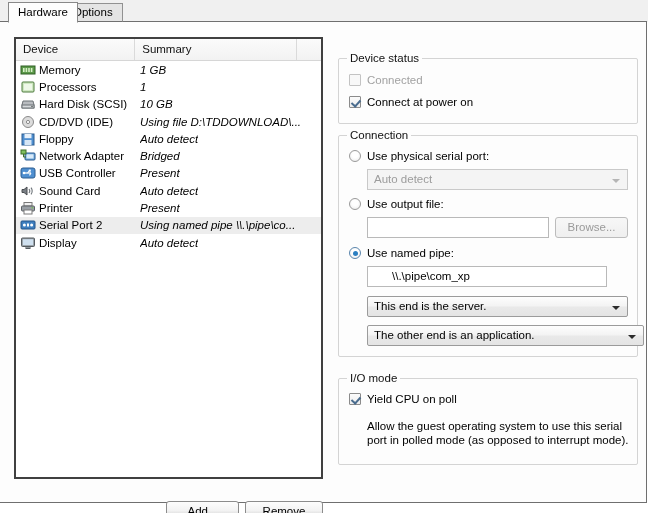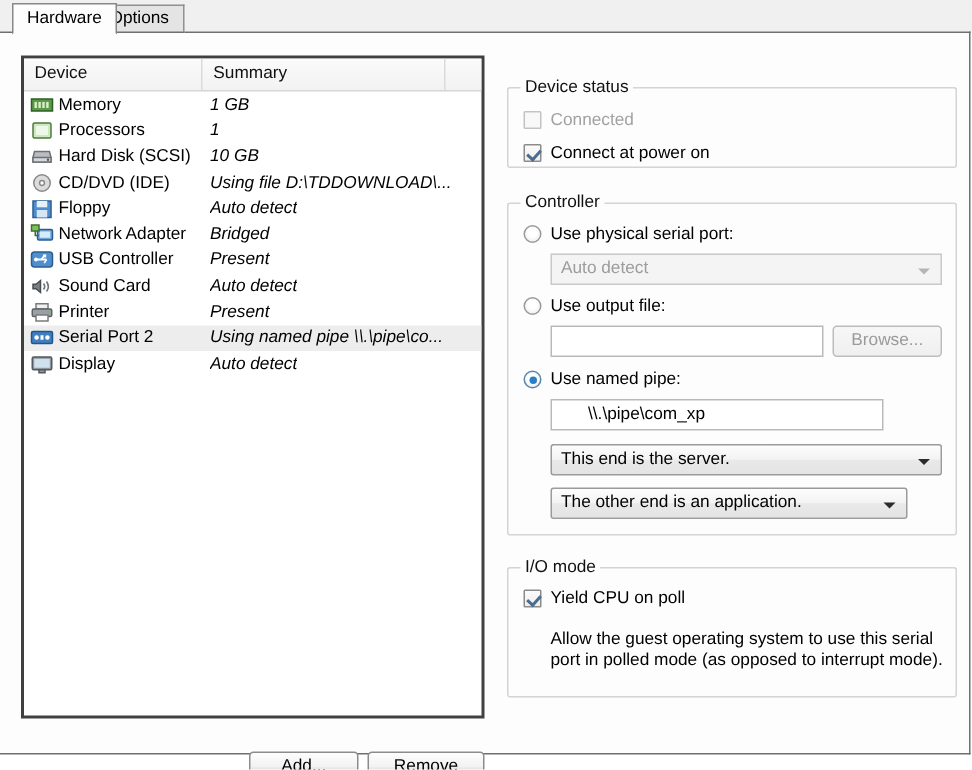--- a/index.html
+++ b/index.html
@@ -154,21 +154,21 @@
     border-radius: 2px;
   }
   .group > .legend {
     position: absolute;
     top: -7px; left: 8px;
     background: #fdfdfd;
     padding: 0 3px;
     font-size: 11.5px;
     color: #111;
   }
-  #group-device-status { left: 338px; top: 36px; width: 300px; height: 54px; }
+  #group-device-status { left: 338px; top: 36px; width: 300px; height: 66px; }
   #group-connection   { left: 338px; top: 113px; width: 300px; height: 222px; }
   #group-io-mode      { left: 338px; top: 356px; width: 300px; height: 87px; }
 
   
   .chkrow, .radiorow {
     position: absolute;
     display: flex;
     align-items: center;
     font-size: 11.5px;
   }
@@ -408,21 +408,21 @@
       <span class="lbl-disabled">Connected</span>
     </div>
 
     <div class="chkrow" style="left:10px; top:37px;">
       <span class="cbox checked"></span>
       <span>Connect at power on</span>
     </div>
   </div>
 
   <div class="group" id="group-connection">
-    <span class="legend">Controller</span>
+    <span class="legend">Connection</span>
 
     <div class="radiorow" style="left:10px; top:14px;">
       <span class="rbtn"></span>
       <span>Use physical serial port:</span>
     </div>
 
     <div class="combo disabled flat" style="left:28px; top:33px; width:261px;">
       <span>Auto detect</span>
       <span class="arrow"></span>
     </div>
@@ -434,28 +434,28 @@
 
     <div class="tinput" style="left:28px; top:81px; width:182px;"></div>
 
     <div class="btn disabled" style="position:absolute; left:216px; top:81px; width:73px; height:21px; line-height:19px;">Browse...</div>
 
     <div class="radiorow" style="left:10px; top:111px;justify-content:center;">
       <span class="rbtn checked"></span>
       <span>Use named pipe:</span>
     </div>
 
-    <div class="tinput" style="left:28px; top:130px; width:222px;padding-left:24px;">\\.\pipe\com_xp</div>
+    <div class="tinput" style="left:28px; top:130px; width:240px;padding-left:24px;">\\.\pipe\com_xp</div>
 
     <div class="combo" style="left:28px; top:160px; width:261px;">
       <span>This end is the server.</span>
       <span class="arrow"></span>
     </div>
 
-    <div class="combo" style="left:28px; top:189px; width:238px;">
+    <div class="combo" style="left:28px; top:189px; width:277px;">
       <span>The other end is an application.</span>
       <span class="arrow"></span>
     </div>
   </div>
 
   <div class="group" id="group-io-mode">
     <span class="legend">I/O mode</span>
 
     <div class="chkrow" style="left:10px; top:14px;">
       <span class="cbox checked"></span>

